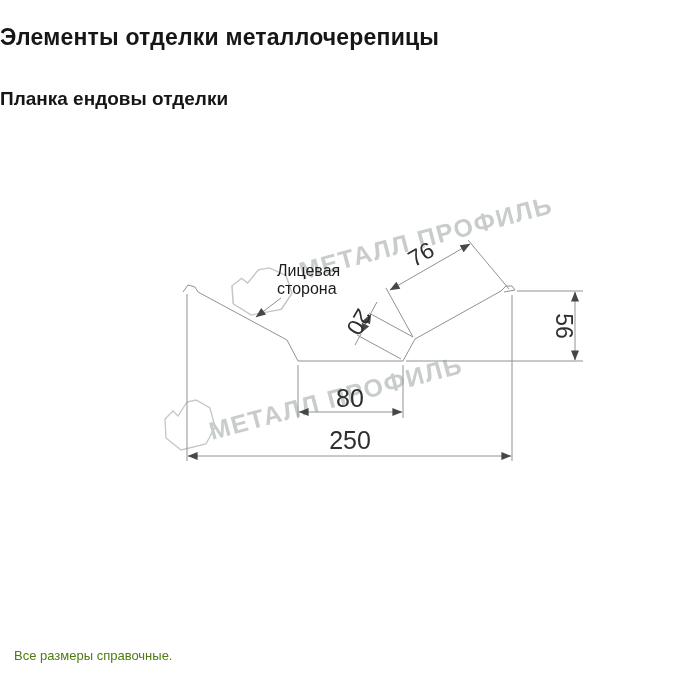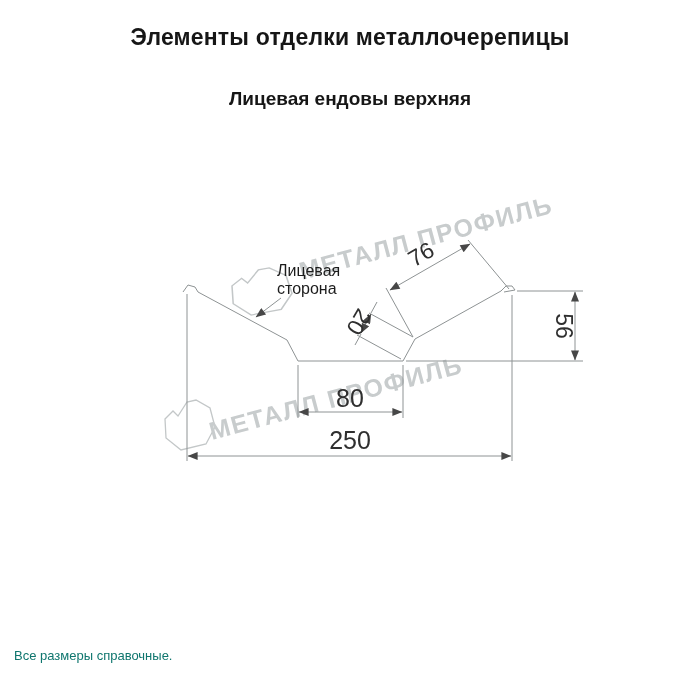--- a/index.html
+++ b/index.html
@@ -1,40 +1,40 @@
 <!DOCTYPE html>
 <html><head>
 <meta charset="utf-8">
 <style>
   html,body{margin:0;padding:0;background:#ffffff;}
   #page{position:relative;width:700px;height:700px;background:#ffffff;overflow:hidden;
         font-family:"Liberation Sans",sans-serif;}
-  .hdr{position:absolute;left:0;width:700px;text-align:center;color:#161616;}
+  .hdr{position:absolute;left:0;width:700px;color:#161616;}
   #title{top:24px;font-size:23px;font-weight:bold;letter-spacing:.2px;}
   #prod-name{top:88px;font-size:19px;font-weight:bold;}
   #prod-code{top:117px;font-size:19px;font-weight:bold;}
   #drawing{position:absolute;left:0;top:0;width:700px;height:700px;}
-  .note{position:absolute;left:14px;color:#0f766e;font-size:13px;}
+  .note{position:absolute;left:14px;color:#4d7c0f;font-size:13px;}
   #note1{top:648px;}
   #note2{top:668px;}
   svg text{font-family:"Liberation Sans",sans-serif;}
   .dimtxt{fill:#2f2f2f;font-size:23px;}
   .dimbig{fill:#2f2f2f;font-size:25px;}
   .lbl{fill:#1c1c1c;font-size:16px;}
   .wm{fill:#c8cccd;font-size:25px;font-weight:bold;letter-spacing:1.5px;}
   .wline{stroke:#8e9394;stroke-width:1;fill:none;}
   .logo{fill:#ffffff;stroke:#c3c7c8;stroke-width:1.3;}
 </style>
 </head>
 <body>
 
 <div id="page">
 
   <div class="hdr" id="title">Элементы отделки металлочерепицы</div>
-  <div class="hdr" id="prod-name">Лицевая ендовы верхняя</div>
+  <div class="hdr" id="prod-name">Планка ендовы отделки</div>
 
   <svg id="drawing" viewBox="0 0 700 700" xmlns="http://www.w3.org/2000/svg">
     <defs>
       <marker id="arr" viewBox="0 0 10 8" refX="9.6" refY="4" markerWidth="13" markerHeight="8" orient="auto-start-reverse">
         <path d="M0,0 L10,4 L0,8 Z" fill="#474747"></path>
       </marker>
     </defs>
 
     <g>
       <path class="logo" d="M165,419 L173,411 L178,416 L187,402 L196,400 L210,408 L215,427 L206,444 L181,450 L166,438 Z" transform="translate(34,-108) scale(1.2,0.94)"></path>

